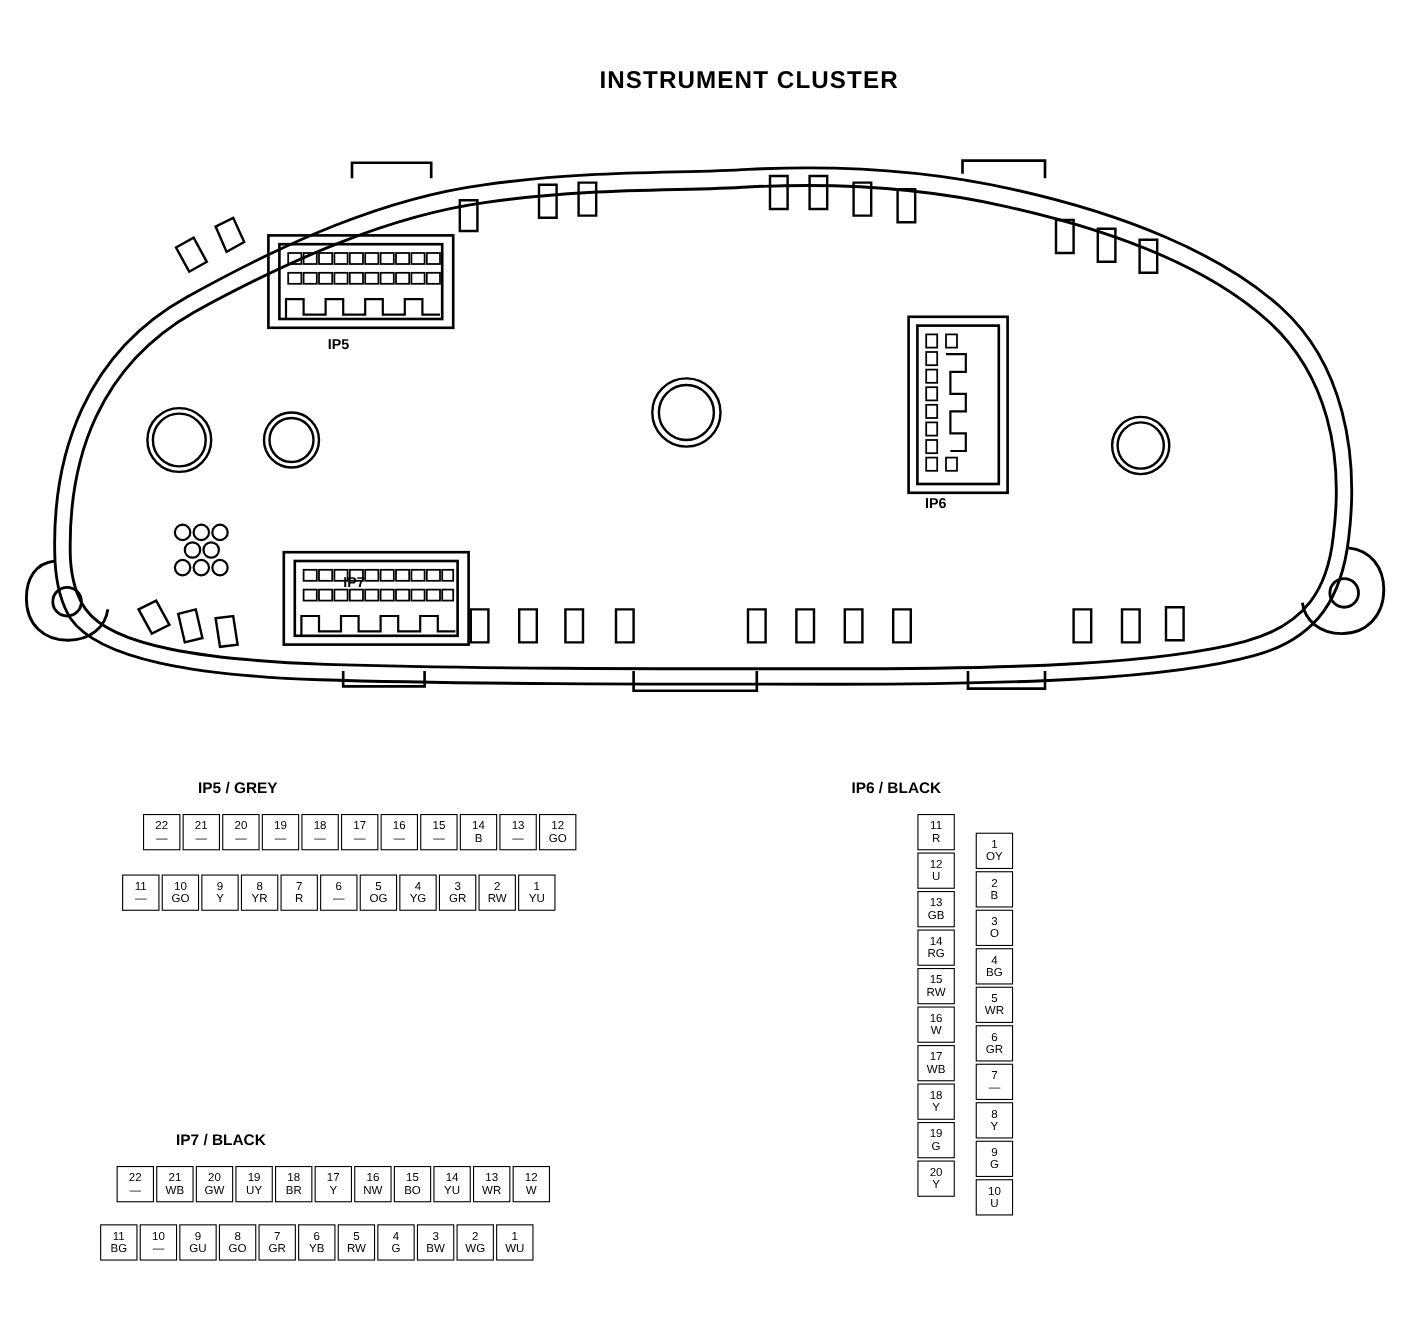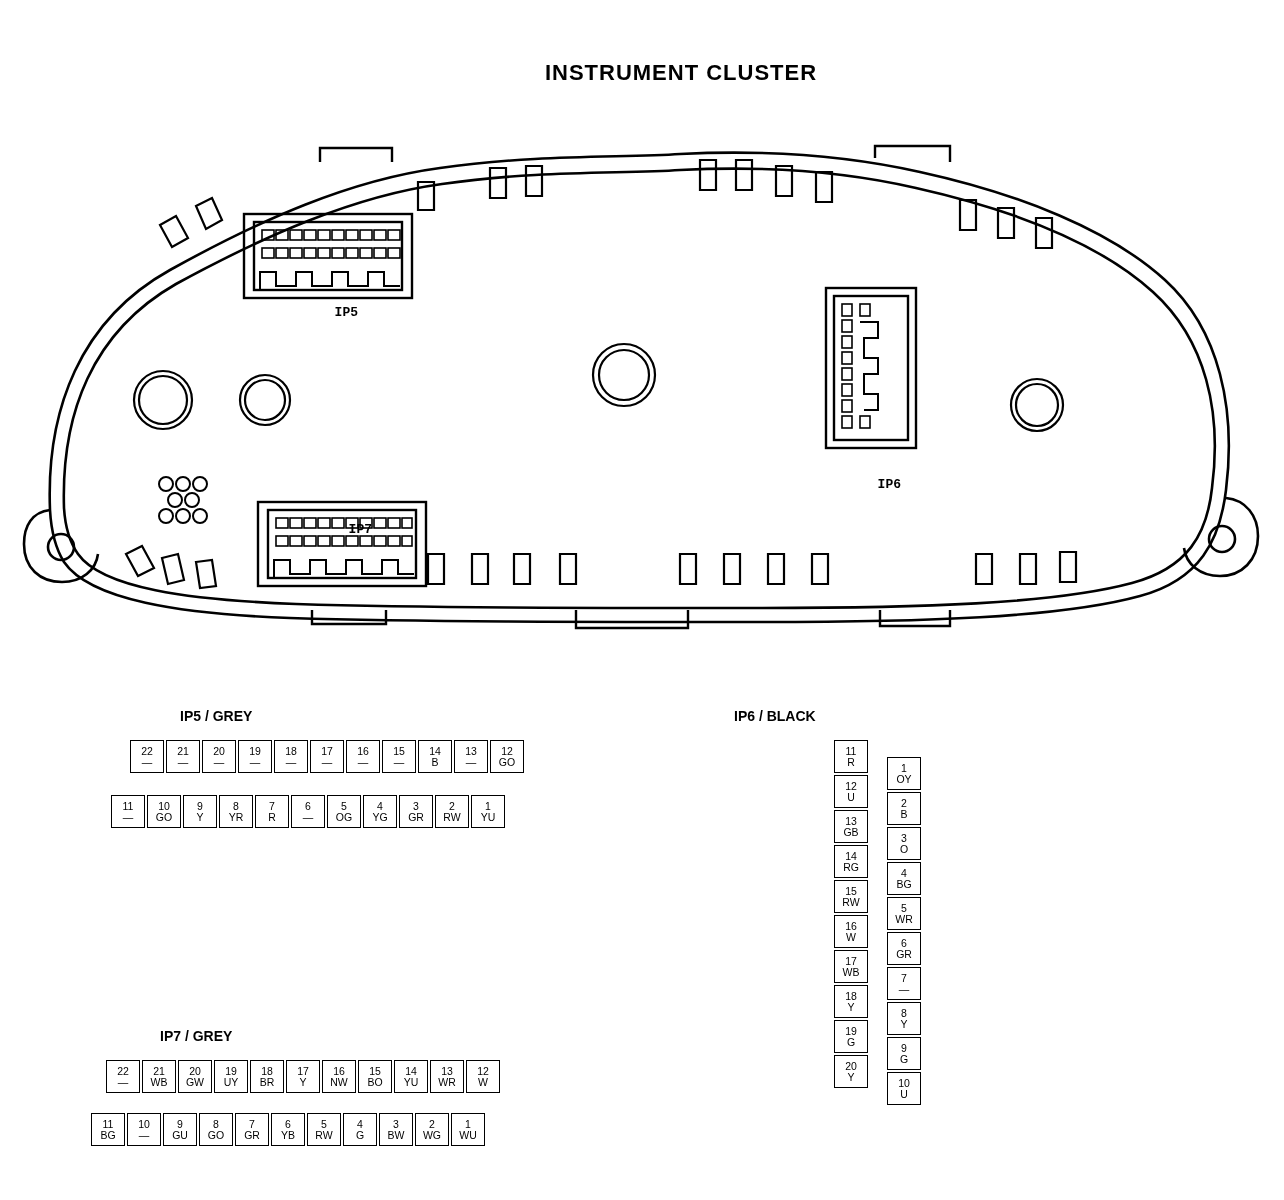--- a/index.html
+++ b/index.html
@@ -22,22 +22,21 @@
   }
   #cluster-drawing {
     position:absolute;
     top:110px; left:20px;
     width:1250px; height:560px;
   }
   .conn-label {
     position:absolute;
     font-size:13px;
     font-weight:bold;
-    text-align:right;
-    font-family:Liberation Mono, monospace;
+    text-align:left;
   }
   
   .pinout-title {
     position:absolute;
     font-size:14px;
     font-weight:bold;
     text-align:left;
   }
   .pin-row {
     position:absolute;
@@ -240,21 +239,21 @@
           <rect x="822" y="306" width="10" height="12"></rect>
         <rect x="840" y="194" width="10" height="12"></rect>
           <rect x="840" y="306" width="10" height="12"></rect>
       </g>
       <path d="M 840 212 L 858 212 L 858 228 L 844 228 L 844 248 L 858 248 L 858 264 L 844 264
                L 844 284 L 858 284 L 858 300 L 844 300" stroke-width="2"></path>
     </g>
   </svg>
 
   <div class="conn-label" style="left:278px; top:195px; width:60px;">IP5</div>
-  <div class="conn-label" style="left:821px; top:340px; width:60px;margin-top:27px;">IP6</div>
+  <div class="conn-label" style="left:821px; top:340px; width:60px;">IP6</div>
   <div class="conn-label" style="left:292px; top:368px; width:60px;margin-top:44px;">IP7</div>
 </div>
 
 <div class="pinout-title" style="left:180px; top:708px; width:330px;">IP5 / GREY</div>
 <div class="pin-row" style="left:130px; top:740px;">
   <div class="pin">
       <span class="num">22</span>
       <span class="code">—</span>
     </div>
   <div class="pin">
@@ -338,21 +337,21 @@
   <div class="pin">
       <span class="num">2</span>
       <span class="code">RW</span>
     </div>
   <div class="pin">
       <span class="num">1</span>
       <span class="code">YU</span>
     </div>
 </div>
 
-<div class="pinout-title" style="left:160px; top:1028px; width:330px;">IP7 / GREY</div>
+<div class="pinout-title" style="left:160px; top:1028px; width:330px;">IP7 / BLACK</div>
 <div class="pin-row" style="left:106px; top:1060px;">
   <div class="pin">
       <span class="num">22</span>
       <span class="code">—</span>
     </div>
   <div class="pin">
       <span class="num">21</span>
       <span class="code">WB</span>
     </div>
   <div class="pin">
@@ -432,21 +431,21 @@
   <div class="pin">
       <span class="num">2</span>
       <span class="code">WG</span>
     </div>
   <div class="pin">
       <span class="num">1</span>
       <span class="code">WU</span>
     </div>
 </div>
 
-<div class="pinout-title" style="left:734px; top:708px; width:250px;">IP6 / BLACK</div>
+<div class="pinout-title" style="left:774px; top:708px; width:250px;">IP6 / BLACK</div>
 <div class="pin-col" style="left:834px; top:740px;">
   <div class="pin">
       <span class="num">11</span>
       <span class="code">R</span>
     </div>
   <div class="pin">
       <span class="num">12</span>
       <span class="code">U</span>
     </div>
   <div class="pin">

